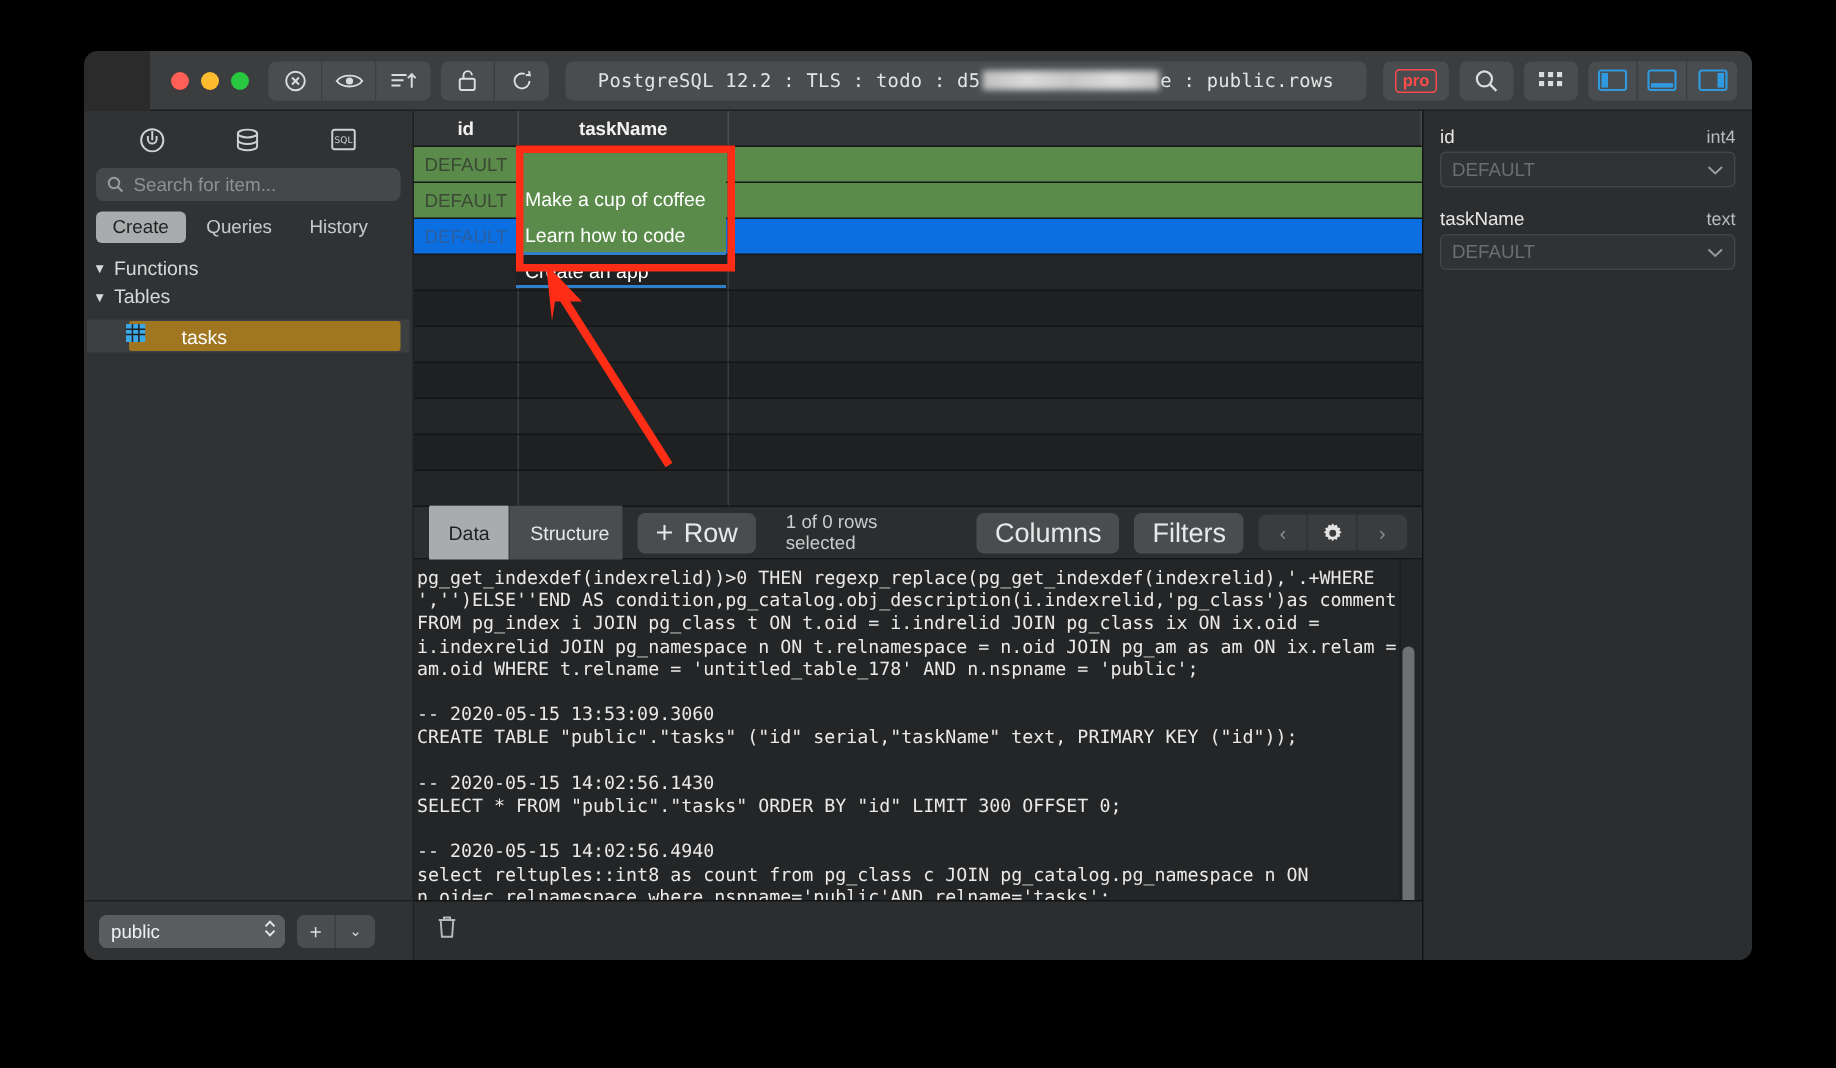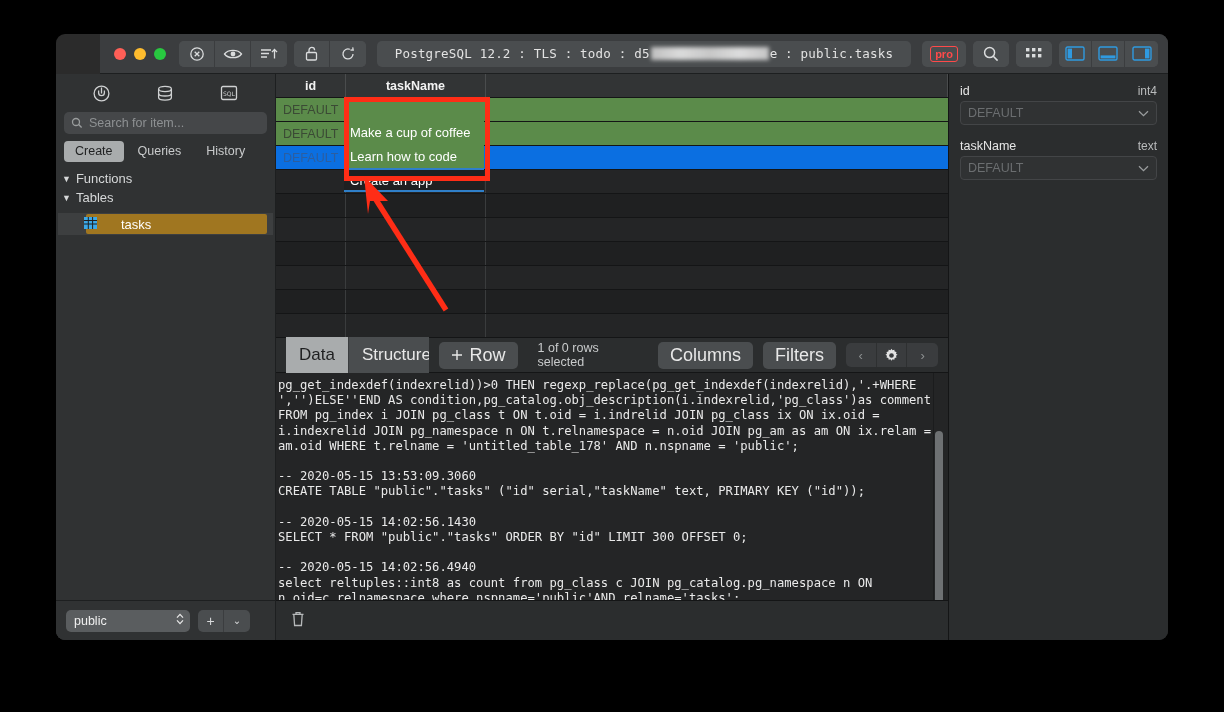--- a/index.html
+++ b/index.html
@@ -167,21 +167,21 @@
   .popup-item.d { background: #1f2021; border-top: 2px solid #2f7fc9; border-bottom: 2px solid #2f7fc9; }
 
   
   .gbar {
     height: 36px; background: #2b2d2e; display: flex; align-items: center;
     padding: 0 10px; gap: 10px; border-top: 1px solid #141516; border-bottom: 1px solid #141516;
     flex: 0 0 auto;
   }
   .seg { display: flex; border-radius: 5px; overflow: hidden; }
   .seg div {
-    padding: 14px 13px; font-size: 17px; background: #4a4d4f; color: #e8e8e8;
+    padding: 14px 13px; font-size: 13px; background: #4a4d4f; color: #e8e8e8;
     border-right: 1px solid #3b3d3f;
   }
   .seg div.active { background: #a9acad; color: #1f2021; }
   .seg div:last-child { border-right: none; }
   .btn {
     background: #4a4d4f; color: #e8e8e8; font-size: 18px;
     padding: 3px 12px; border-radius: 5px; display: flex; align-items: center; gap: 7px;
   }
   .status { color: #c9cbcc; font-size: 12.5px; }
   .spacer { flex: 1; }
@@ -285,21 +285,21 @@
         <svg width="16" height="16" viewBox="0 0 16 16">
             <path d="M13 8 A5 5 0 1 1 9.8 3.3" fill="none" stroke="#dadcdd" stroke-width="1.3"></path>
             <path d="M12.7 1.4 L13.2 4.1 L10.5 4" fill="none" stroke="#dadcdd" stroke-width="1.3"></path>
           </svg>
       </div>
     </div>
 
     <div class="titletext mono">
       <span>PostgreSQL 12.2 : TLS : todo : d5</span>
         <span class="redact"></span>
-        <span>e : public.tasks</span>
+        <span>e : public.rows</span>
     </div>
 
     <div class="probadge">
       <span>pro</span>
     </div>
 
     <div class="tgroup">
       <div class="tbtn single">
         <svg width="18" height="18" viewBox="0 0 18 18">
             <circle cx="7.6" cy="7.6" r="5" fill="none" stroke="#dadcdd" stroke-width="1.5"></circle>

